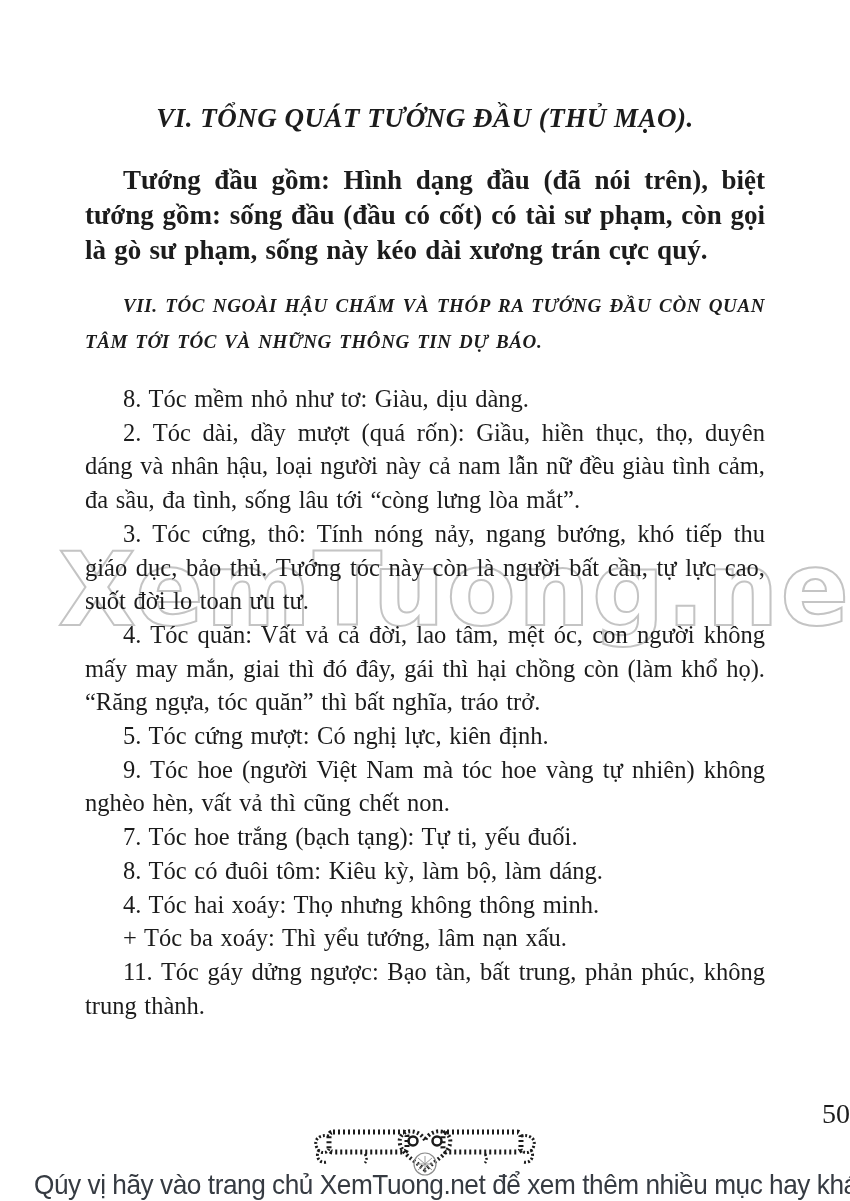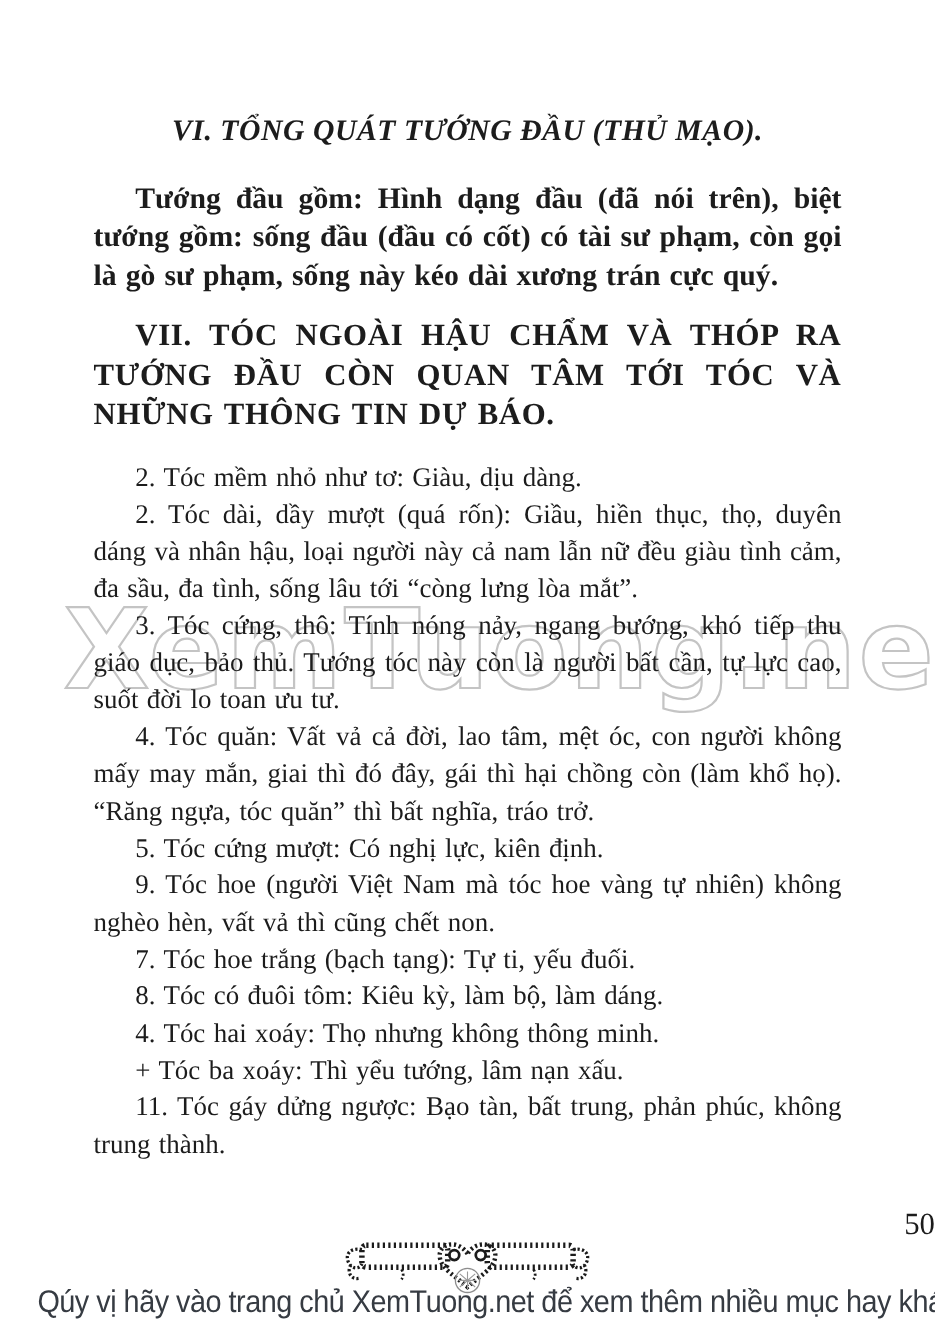--- a/index.html
+++ b/index.html
@@ -51,27 +51,28 @@
     margin: 28px 0 0 0;
     font-size: 27px;
     line-height: 35px;
     text-align: justify;
     text-indent: 38px;
     word-spacing: 1.5px;
     font-weight: bold;
   }
   .h-vii {
     margin: 20px 0 0 0;
-    font-size: 28px;
+    font-size: 19px;
     font-weight: bold;
     line-height: 35.5px;
     letter-spacing: 0.6px;
     text-align: justify;
     text-indent: 38px;
     word-spacing: 2px;
+    font-style: italic;
   }
   .list { margin-top: 23px; }
   .list p {
     margin: 0;
     font-size: 24.5px;
     line-height: 33.7px;
     text-align: justify;
     text-indent: 38px;
     word-spacing: 1.5px;
   }
@@ -113,21 +114,21 @@
 
 <div class="page">
 
   <div class="watermark">XemTuong.net</div>
 
   <div class="content">
     <h1 class="h-vi">VI. TỔNG QUÁT TƯỚNG ĐẦU (THỦ MẠO).</h1>
     <p class="intro">Tướng đầu gồm: Hình dạng đầu (đã nói trên), biệt tướng gồm: sống đầu (đầu có cốt) có tài sư phạm, còn gọi là gò sư phạm, sống này kéo dài xương trán cực quý.</p>
     <h2 class="h-vii">VII. TÓC NGOÀI HẬU CHẨM VÀ THÓP RA TƯỚNG ĐẦU CÒN QUAN TÂM TỚI TÓC VÀ NHỮNG THÔNG TIN DỰ BÁO.</h2>
     <div class="list">
-      <p>2. Tóc mềm nhỏ như tơ: Giàu, dịu dàng.</p>
+      <p>8. Tóc mềm nhỏ như tơ: Giàu, dịu dàng.</p>
       <p>2. Tóc dài, dầy mượt (quá rốn): Giầu, hiền thục, thọ, duyên dáng và nhân hậu, loại người này cả nam lẫn nữ đều giàu tình cảm, đa sầu, đa tình, sống lâu tới “còng lưng lòa mắt”.</p>
       <p>3. Tóc cứng, thô: Tính nóng nảy, ngang bướng, khó tiếp thu giáo dục, bảo thủ. Tướng tóc này còn là người bất cần, tự lực cao, suốt đời lo toan ưu tư.</p>
       <p>4. Tóc quăn: Vất vả cả đời, lao tâm, mệt óc, con người không mấy may mắn, giai thì đó đây, gái thì hại chồng còn (làm khổ họ). “Răng ngựa, tóc quăn” thì bất nghĩa, tráo trở.</p>
       <p>5. Tóc cứng mượt: Có nghị lực, kiên định.</p>
       <p>9. Tóc hoe (người Việt Nam mà tóc hoe vàng tự nhiên) không nghèo hèn, vất vả thì cũng chết non.</p>
       <p>7. Tóc hoe trắng (bạch tạng): Tự ti, yếu đuối.</p>
       <p>8. Tóc có đuôi tôm: Kiêu kỳ, làm bộ, làm dáng.</p>
       <p>4. Tóc hai xoáy: Thọ nhưng không thông minh.</p>
       <p>+ Tóc ba xoáy: Thì yểu tướng, lâm nạn xấu.</p>
       <p>11. Tóc gáy dửng ngược: Bạo tàn, bất trung, phản phúc, không trung thành.</p>

